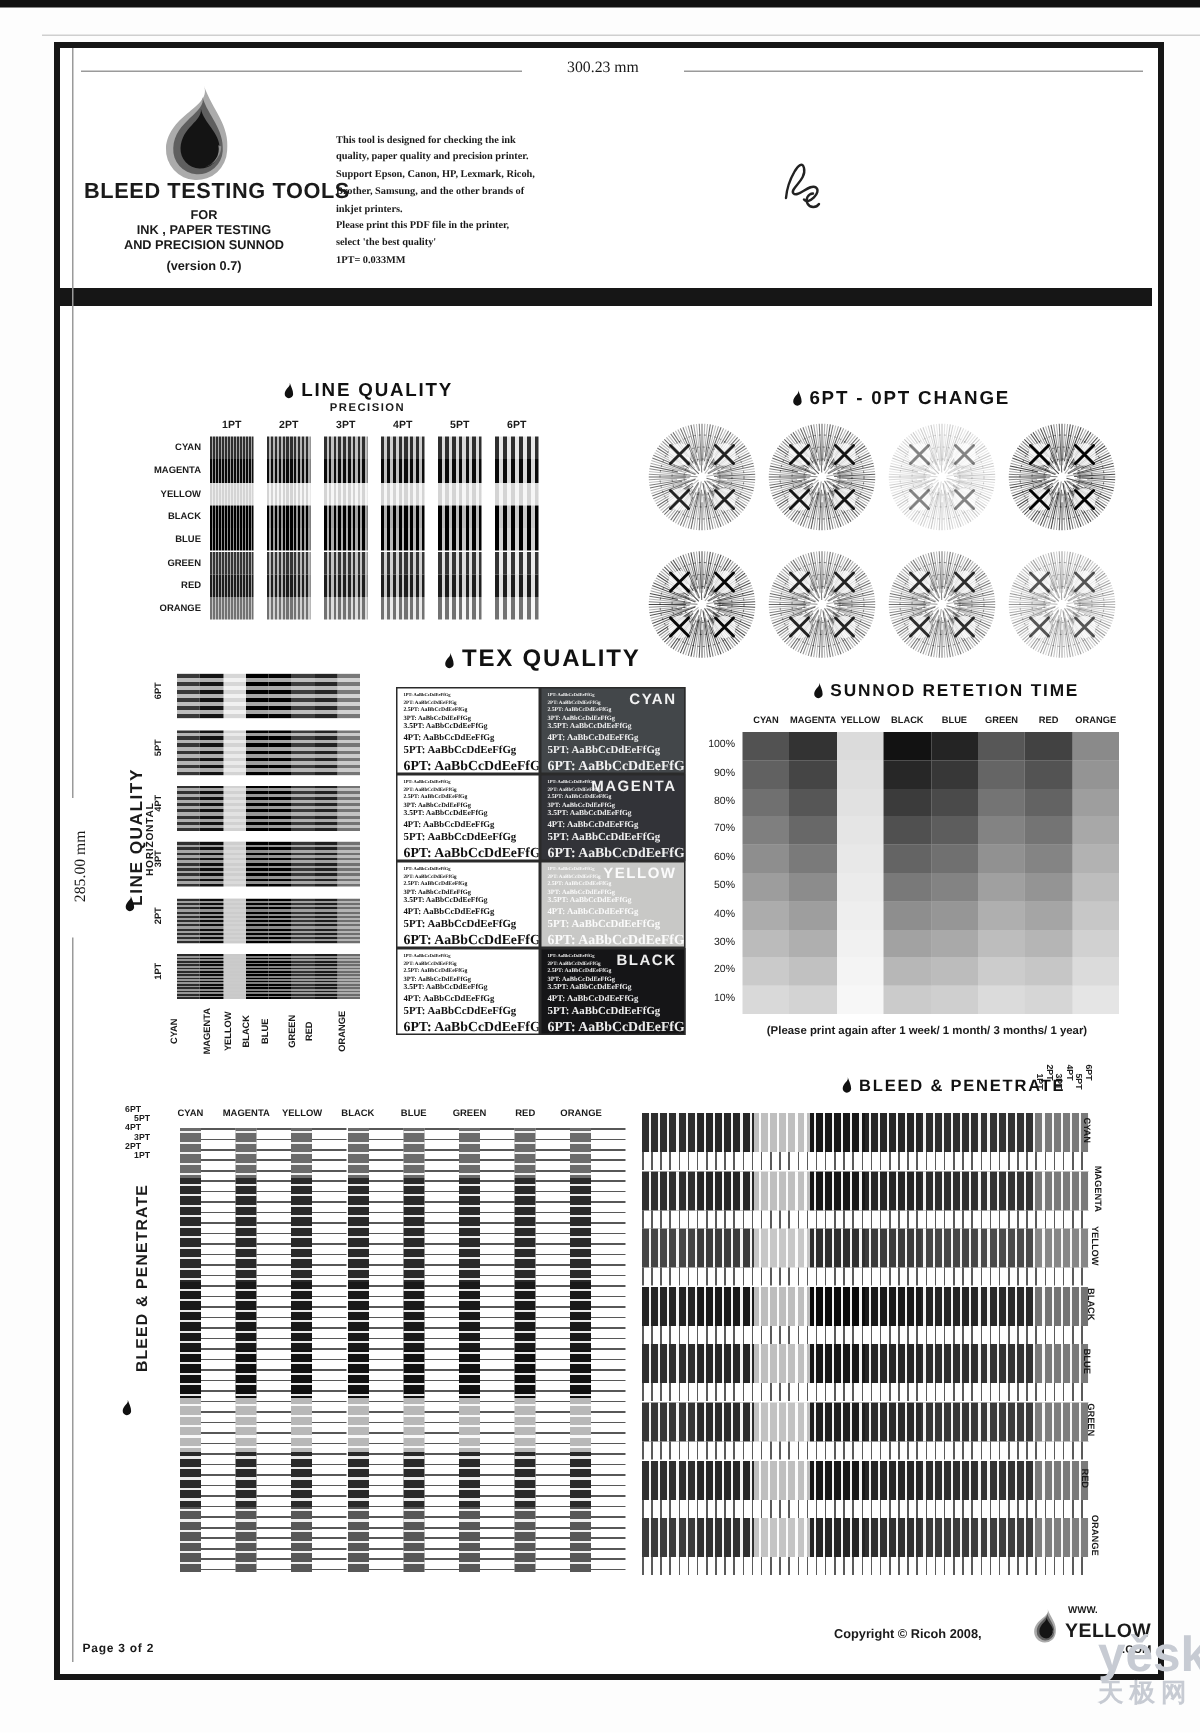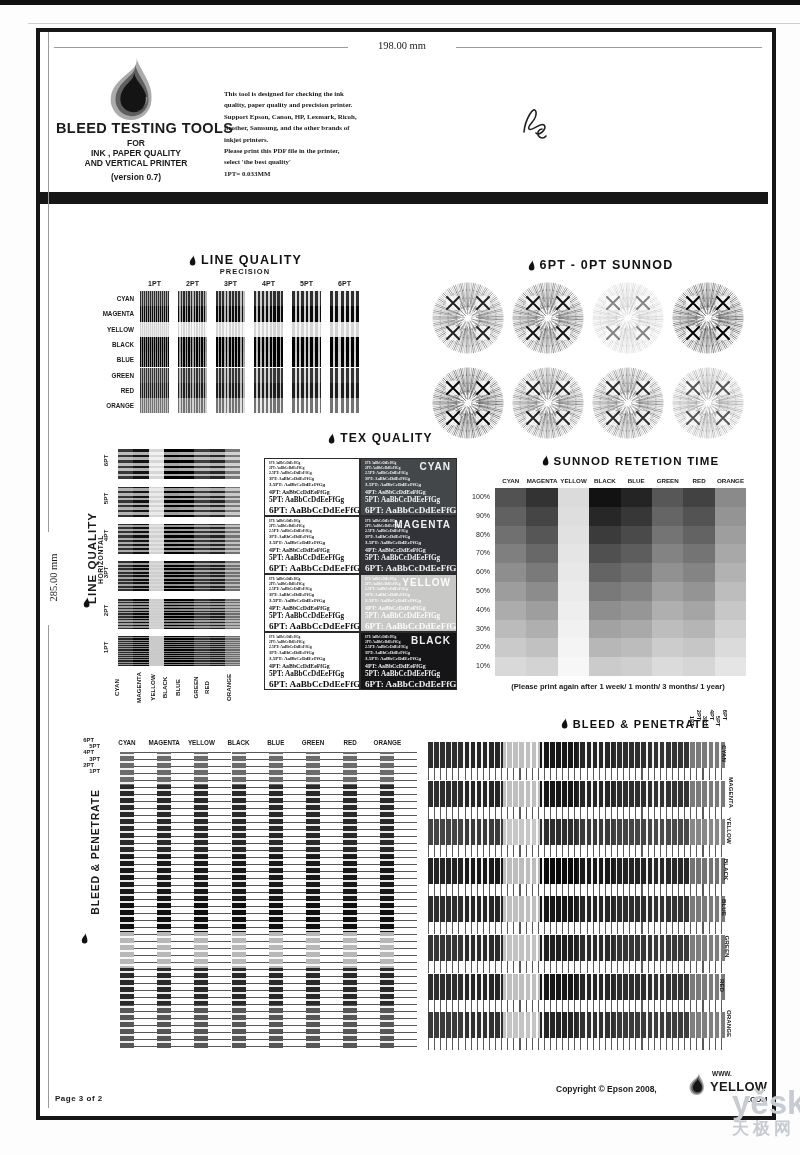--- a/index.html
+++ b/index.html
@@ -41,35 +41,35 @@
 </svg>
 
 <div class="abs" style="left:0;top:0;width:800px;height:5px;background:#111"></div>
 <div class="abs hline" style="left:28px;top:23px;width:772px;background:#cfcfcf"></div>
 <div class="abs frame" style="left:36px;top:28px;width:732px;height:1084px"></div>
 <div class="abs" style="left:40px;top:192px;width:728px;height:12px;background:#161616"></div>
 <div class="abs vline" style="left:48px;top:32px;height:500px"></div>
 <div class="abs vline" style="left:48px;top:625px;height:483px"></div>
 
 <div class="abs hline" style="left:54px;top:47px;width:294px"></div>
-<div class="abs serif c nw" style="left:350px;top:40px;width:104px;font-size:10.5px">198.00 mm</div>
+<div class="abs serif c nw" style="left:350px;top:40px;width:104px;font-size:10.5px">300.23 mm</div>
 <div class="abs hline" style="left:456px;top:47px;width:306px"></div>
 
 <div class="abs" style="left:18px;top:548px;width:60px;height:60px">
   <span class="vtext serif" style="font-size:10.5px;position:absolute;left:8px;top:24px;background:#fff;padding:0 4px">285.00 mm</span>
 </div>
 
 <svg class="abs" style="left:100px;top:56px" width="64" height="66">
     <use href="#logodrop"></use>
   </svg>
 <div class="abs c" style="left:56px;top:120px;width:160px">
   <div class="b nw" style="font-size:14.5px;letter-spacing:.4px">BLEED TESTING TOOLS</div>
   <div class="b" style="font-size:8.5px;margin-top:2px">FOR</div>
-  <div class="b" style="font-size:8.5px">INK , PAPER QUALITY</div>
-  <div class="b" style="font-size:8.5px">AND VERTICAL PRINTER</div>
+  <div class="b" style="font-size:8.5px">INK , PAPER TESTING</div>
+  <div class="b" style="font-size:8.5px">AND PRECISION SUNNOD</div>
   <div class="b" style="font-size:8.5px;margin-top:4px">(version 0.7)</div>
 </div>
 <div class="abs serif" id="desc-box" style="left:224px;top:88px;width:152px;font-size:6.9px;line-height:11.4px;font-weight:600">
     <div>This tool is designed for checking the ink</div>
     <div>quality, paper quality and precision printer.</div>
     <div>Support Epson, Canon, HP, Lexmark, Ricoh,</div>
     <div>Brother, Samsung, and the other brands of</div>
     <div>inkjet printers.</div>
     <div>Please print this PDF file in the printer,</div>
     <div>select 'the best quality'</div>
@@ -148,21 +148,21 @@
     <div style="position: absolute; left: 66px; top: 356.2px; width: 68px; text-align: right; font-size: 6.3px; font-weight: bold;">BLUE</div>
     <div style="position: absolute; left: 66px; top: 371.5px; width: 68px; text-align: right; font-size: 6.3px; font-weight: bold;">GREEN</div>
     <div style="position: absolute; left: 66px; top: 386.8px; width: 68px; text-align: right; font-size: 6.3px; font-weight: bold;">RED</div>
     <div style="position: absolute; left: 66px; top: 402.1px; width: 68px; text-align: right; font-size: 6.3px; font-weight: bold;">ORANGE</div>
   </div>
 
 <div class="abs sec-title" style="left:490px;top:258px;width:220px;font-size:12.5px">
   <svg class="icon-drop">
       <use href="#drop" fill="#111"></use>
     </svg>
-  <span>6PT - 0PT SUNNOD</span>
+  <span>6PT - 0PT CHANGE</span>
 </div>
 <div id="circles" class="abs" style="left:0;top:0">
     <svg width="72" height="72" style="position: absolute; left: 432px; top: 282px;">
       <line x1="49" y1="36" x2="71.5" y2="36" stroke="rgba(0,0,0,0.42)" stroke-width="0.7"></line>
       <line x1="46.11942029257014" y1="36.530336345165345" x2="71.45134848378737" y2="37.857926446624504" stroke="rgba(0,0,0,0.60)" stroke-width="0.7"></line>
       <line x1="52.80283580643109" y1="37.766049207729665" x2="71.3055272855737" y2="39.7107604460017" stroke="rgba(0,0,0,0.37)" stroke-width="0.7"></line>
       <line x1="44.602290883013566" y1="37.36246902701497" x2="71.0629360911274" y2="41.5534235089282" stroke="rgba(0,0,0,0.25)" stroke-width="0.7"></line>
       <line x1="46.984517570001394" y1="38.334831286283446" x2="70.72423982605011" y2="43.380865024030456" stroke="rgba(0,0,0,0.51)" stroke-width="0.7"></line>
       <line x1="38.98459443751104" y1="36.79971966926551" x2="70.29036683326193" y2="45.18807610113949" stroke="rgba(0,0,0,0.56)" stroke-width="0.7"></line>
       <line x1="45.423963906030565" y1="39.06203148965733" x2="69.76250632847794" y2="46.97010330031063" stroke="rgba(0,0,0,0.29)" stroke-width="0.7"></line>
@@ -1217,21 +1217,21 @@
       <path d="M45 45 L57 57 M45 57 L57 45" stroke="rgba(0,0,0,0.65)" stroke-width="2" fill="none" stroke-linecap="round"></path>
       <circle cx="21" cy="51" r="7.5" fill="rgba(255,255,255,0.75)"></circle>
       <path d="M15 45 L27 57 M15 57 L27 45" stroke="rgba(0,0,0,0.65)" stroke-width="2" fill="none" stroke-linecap="round"></path>
       <circle cx="51" cy="21" r="7.5" fill="rgba(255,255,255,0.75)"></circle>
       <path d="M45 15 L57 27 M45 27 L57 15" stroke="rgba(0,0,0,0.65)" stroke-width="2" fill="none" stroke-linecap="round"></path>
       <circle cx="21" cy="21" r="7.5" fill="rgba(255,255,255,0.75)"></circle>
       <path d="M15 15 L27 27 M15 27 L27 15" stroke="rgba(0,0,0,0.65)" stroke-width="2" fill="none" stroke-linecap="round"></path>
     </svg>
   </div>
 
-<div class="abs sec-title" style="left:295px;top:431px;width:170px;font-size:12px">
+<div class="abs sec-title" style="left:276px;top:431px;width:170px;font-size:16px">
   <svg class="icon-drop">
       <use href="#drop" fill="#111"></use>
     </svg>
   <span>TEX QUALITY</span>
 </div>
 <div id="tex" class="abs" style="left:0;top:0">
     <div class="tex-cell" style="position: absolute; left: 264px; top: 458px; width: 96px; height: 58px; background: rgb(255, 255, 255);">
       <div class="tex-line" style="font-size: 3px; line-height: 4.6px; color: rgb(17, 17, 17);">1PT: AaBbCcDdEeFfGg</div>
       <div class="tex-line" style="font-size: 3.4px; line-height: 5px; color: rgb(17, 17, 17);">2PT: AaBbCcDdEeFfGg</div>
       <div class="tex-line" style="font-size: 3.8px; line-height: 5.4px; color: rgb(17, 17, 17);">2.5PT: AaBbCcDdEeFfGg</div>
@@ -1613,21 +1613,21 @@
       <span class="vtext2" style="position:absolute;left:-12px;top:6px;font-size:6.2px;font-weight:bold">RED</span>
     </div>
     <div style="position: absolute; left: 428px; top: 1012.2px; width: 298px; height: 26px; background: repeating-linear-gradient(90deg, transparent 0px, transparent 4.6px, rgba(255, 255, 255, 0.95) 4.6px, rgba(255, 255, 255, 0.95) 6.1px), linear-gradient(90deg, rgba(0, 0, 0, 0.77) 0px, rgba(0, 0, 0, 0.77) 37.3px, rgba(0, 0, 0, 0.81) 37.3px, rgba(0, 0, 0, 0.81) 74.5px, rgba(0, 0, 0, 0.23) 74.5px, rgba(0, 0, 0, 0.23) 111.8px, rgba(0, 0, 0, 0.86) 111.8px, rgba(0, 0, 0, 0.86) 149px, rgba(0, 0, 0, 0.81) 149px, rgba(0, 0, 0, 0.81) 186.3px, rgba(0, 0, 0, 0.77) 186.3px, rgba(0, 0, 0, 0.77) 223.5px, rgba(0, 0, 0, 0.76) 223.5px, rgba(0, 0, 0, 0.76) 260.8px, rgba(0, 0, 0, 0.5) 260.8px, rgba(0, 0, 0, 0.5) 298px);"></div>
     <div style="position: absolute; left: 428px; top: 1038.2px; width: 298px; height: 12px; background: repeating-linear-gradient(90deg, rgba(35, 35, 35, 0.75) 0px, rgba(35, 35, 35, 0.75) 1px, transparent 1px, transparent 6.1px);"></div>
     <div style="position: absolute; left: 728px; top: 1014.2px; width: 12px; height: 24px;">
       <span class="vtext2" style="position:absolute;left:-12px;top:6px;font-size:6.2px;font-weight:bold">ORANGE</span>
     </div>
   </div>
 
 <div class="abs b" style="left:55px;top:1094px;font-size:8px;letter-spacing:.5px">Page 3 of 2</div>
-<div class="abs b" style="left:556px;top:1084px;font-size:8.5px">Copyright © Epson 2008,</div>
+<div class="abs b" style="left:556px;top:1084px;font-size:8.5px">Copyright © Ricoh 2008,</div>
 <svg class="abs" style="left:686px;top:1072px" width="22" height="24">
     <use href="#logodrop"></use>
   </svg>
 <div class="abs b" style="left:712px;top:1070px;font-size:6.5px">WWW.</div>
 <div class="abs b nw" style="left:710px;top:1079px;font-size:13px;letter-spacing:.3px">YELLOW</div>
 <div class="abs b" style="left:748px;top:1095px;font-size:7.5px">.COM</div>
 
 <div class="abs" style="left:732px;top:1086px;z-index:5">
   <span class="wm" style="font-size:33px">yěsky</span>
   <div class="wm" style="font-size:17px;letter-spacing:4px;margin-top:1px">天极网</div>

